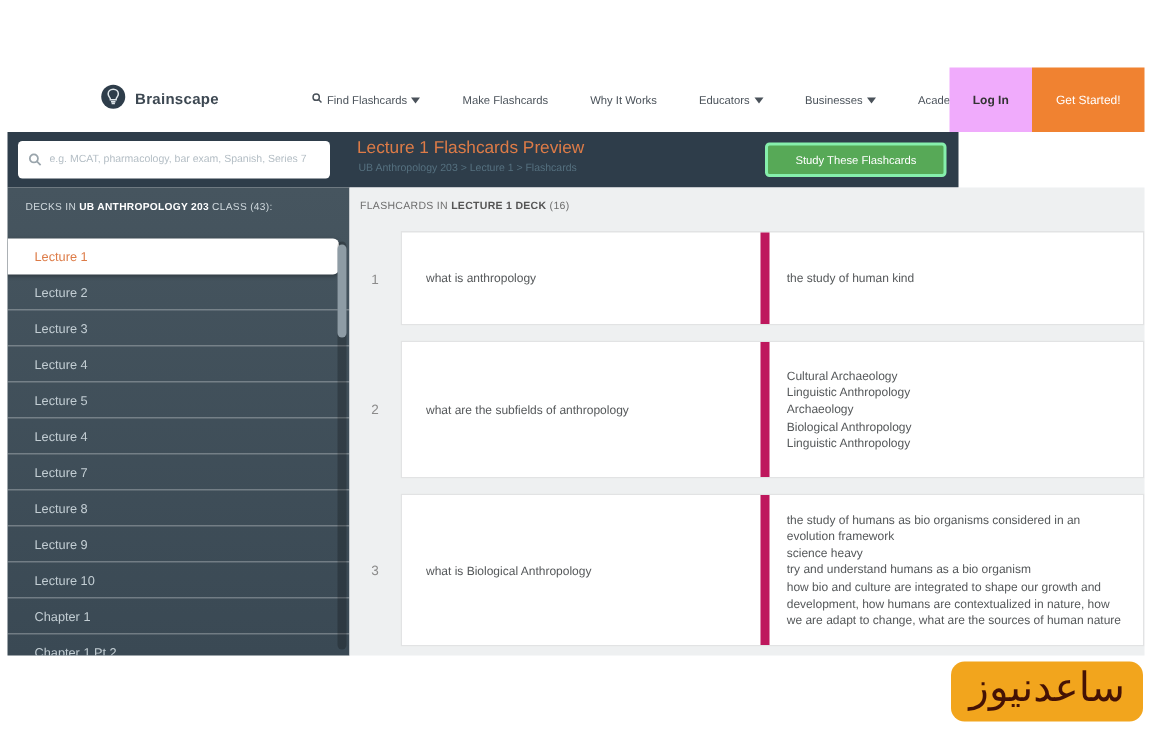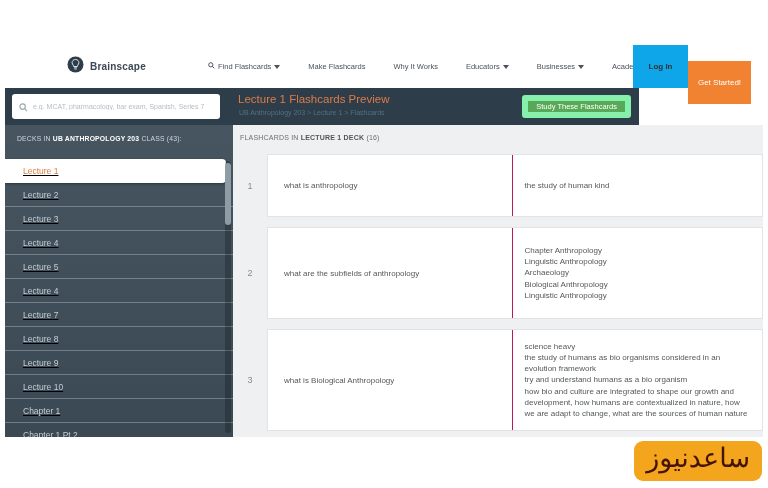--- a/index.html
+++ b/index.html
@@ -6,51 +6,51 @@
   body { background:#fff; font-family:"Liberation Sans", sans-serif; }
   #canvas { position:relative; width:768px; height:488px; background:#fff; overflow:hidden; }
 
   
   .navbar { position:absolute; left:5px; top:45px; width:758px; height:43px; background:#ffffff; }
   .brand { position:absolute; left:62px; top:0; height:43px; display:flex; align-items:center; gap:6px; }
   .brand-name { font-size:10px; font-weight:bold; color:#3d4852; letter-spacing:0.2px; }
   .nav-links { position:absolute; left:203px; top:0; height:43px; display:flex; align-items:center; gap:28px; }
   .nav-item { font-size:7.5px; color:#4a525a; display:flex; align-items:center; gap:3px; cursor:pointer; white-space:nowrap;text-align:right; }
   .caret { width:0; height:0; border-left:3px solid transparent; border-right:3px solid transparent; border-top:4px solid #4a525a; display:inline-block; }
-  .nav-login { position:absolute; left:628px; top:0; width:55px; height:43px; background:#0ea5e9; display:flex; align-items:center; justify-content:center; font-size:8px; font-weight:bold; color:#333; cursor:pointer;text-align:right; }
-  .nav-cta { position:absolute; left:683px; top:0; width:63px; height:43px; background:#f08231; color:#fff; font-size:8px; display:flex; align-items:center; justify-content:center; cursor:pointer; border:none;margin-top:16px; }
+  .nav-login { position:absolute; left:628px; top:0; width:55px; height:43px; background:#f0abfc; display:flex; align-items:center; justify-content:center; font-size:8px; font-weight:bold; color:#333; cursor:pointer;text-align:right; }
+  .nav-cta { position:absolute; left:683px; top:0; width:75px; height:43px; background:#f08231; color:#fff; font-size:8px; display:flex; align-items:center; justify-content:center; cursor:pointer; border:none; }
 
   
   .header { position:absolute; left:5px; top:88px; width:634px; height:37px; background:#2e3d4a; }
   .search-box { position:absolute; left:7px; top:6px; width:208px; height:25px; background:#fff; border-radius:3px; display:flex; align-items:center; padding:0 7px; gap:5px; }
   .search-box input { border:none; outline:none; flex:1; font-size:7px; color:#555; font-family:"Liberation Sans", sans-serif; }
   .search-box input::placeholder { color:#b4bec5; }
   .page-title { position:absolute; left:233px; top:5px; font-size:11.5px; color:#dd7b47; }
   .breadcrumb { position:absolute; left:234px; top:21px; font-size:7px; color:#55707f; }
-  .study-btn { position:absolute; right:8px; top:7px; height:23px; padding:0 8px; background:#57a957; border:6px solid #86efac; border-radius:3px; color:#fff; font-size:7.5px; display:flex; align-items:center; cursor:pointer; }
+  .study-btn { position:absolute; right:8px; top:7px; height:23px; padding:0 18px; background:#57a957; border:2px solid #86efac; border-radius:3px; color:#fff; font-size:7.5px; display:flex; align-items:center; cursor:pointer; }
 
   
   .sidebar { position:absolute; left:5px; top:125px; width:228px; height:312px; background:linear-gradient(180deg,#46555f 0%,#3a4954 100%); overflow:hidden; }
   .sidebar-heading { height:34px; padding:10px 0 0 12px; font-size:6.8px; color:#cfd8dd; letter-spacing:0.2px; }
   .sidebar-heading b { color:#ffffff; }
-  .deck-list { position:absolute; left:0; top:34px; width:100%;text-decoration:underline; }
+  .deck-list { position:absolute; left:0; top:34px; width:100%; }
   .deck-item { height:24px; display:flex; align-items:center; padding-left:18px; font-size:8.5px; color:#c3ced4; border-bottom:1px solid rgba(255,255,255,0.28); cursor:pointer; }
   .deck-item.selected { background:#ffffff; color:#dd7b47; border-bottom:none; width:calc(100% - 7px); border-radius:0 4px 4px 0; box-shadow:0 1px 3px rgba(0,0,0,0.35); }
   .sb-track { position:absolute; right:2px; top:36px; width:6px; height:272px; background:rgba(0,0,0,0.22); border-radius:3px; }
   .sb-thumb { position:absolute; right:2px; top:38px; width:6px; height:62px; background:#8e9ca5; border-radius:3px; cursor:pointer; }
 
   
   .main { position:absolute; left:233px; top:125px; width:530px; height:312px; background:#eef0f1; overflow:hidden; }
   .main-heading { padding:9px 0 0 7px; font-size:7px; color:#6e6e6e; letter-spacing:0.2px; }
   .main-heading b { color:#555; }
   .rows { margin-top:13px; display:flex; flex-direction:column; gap:10px; }
   .frow { display:flex; }
   .frow-num { width:34px; display:flex; align-items:center; justify-content:center; font-size:9px; color:#8b8b8b; }
   .fcard { flex:1; background:#fff; border:1px solid #e2e3e4; display:flex; }
-  .fcard .q { width:49.5%; border-right:1px solid #be185d; display:flex; align-items:center; padding:8px 16px; font-size:8px; color:#55585a; }
+  .fcard .q { width:49.5%; border-right:6px solid #be185d; display:flex; align-items:center; padding:8px 16px; font-size:8px; color:#55585a; }
   .fcard .a { flex:1; display:flex; flex-direction:column; justify-content:center; padding:8px 12px; font-size:8px; color:#55585a; line-height:1.4; }
   .r1 { min-height:63px; } .r2 { min-height:92px; } .r3 { min-height:102px; }
 
   
   .watermark { position:absolute; right:6px; bottom:7px; background:#f2a51d; color:#451205; font-weight:normal; font-size:27px; line-height:1.1; padding:3px 12px 7px 12px; border-radius:9px; direction:rtl; }
 </style>
 </head>
 <body>
 
 <div id="canvas">
@@ -146,36 +146,36 @@
             <div>the study of human kind</div>
           </div>
         </div>
       </div>
 
       <div class="frow r2">
         <div class="frow-num">2</div>
         <div class="fcard">
           <div class="q">what are the subfields of anthropology</div>
           <div class="a">
-            <div>Chapter Anthropology</div>
+            <div>Cultural Archaeology</div>
             <div>Linguistic Anthropology</div>
             <div>Archaeology</div>
             <div>Biological Anthropology</div>
             <div>Linguistic Anthropology</div>
           </div>
         </div>
       </div>
 
       <div class="frow r3">
         <div class="frow-num">3</div>
         <div class="fcard">
           <div class="q">what is Biological Anthropology</div>
           <div class="a">
+            <div>the study of humans as bio organisms considered in an evolution framework</div>
             <div>science heavy</div>
-            <div>the study of humans as bio organisms considered in an evolution framework</div>
             <div>try and understand humans as a bio organism</div>
             <div>how bio and culture are integrated to shape our growth and development, how humans are contextualized in nature, how we are adapt to change, what are the sources of human nature</div>
           </div>
         </div>
       </div>
 
     </div>
   </div>
 
   <div class="watermark">ساعدنیوز</div>

